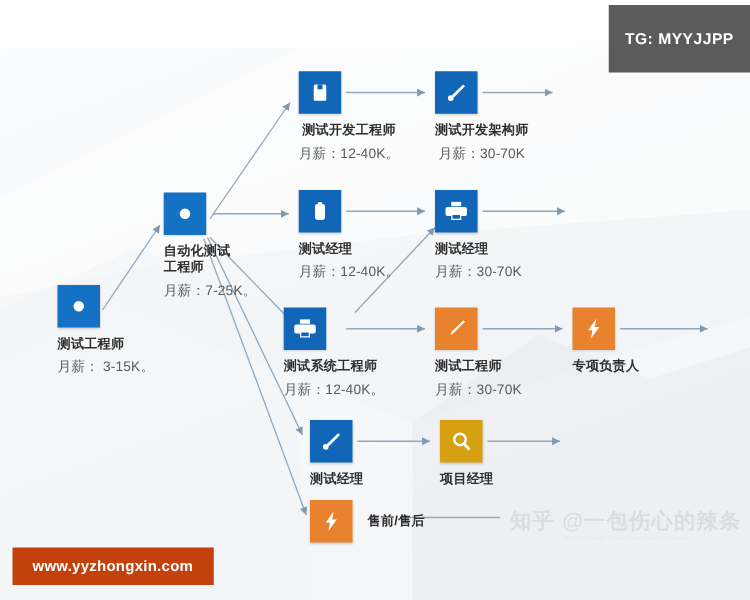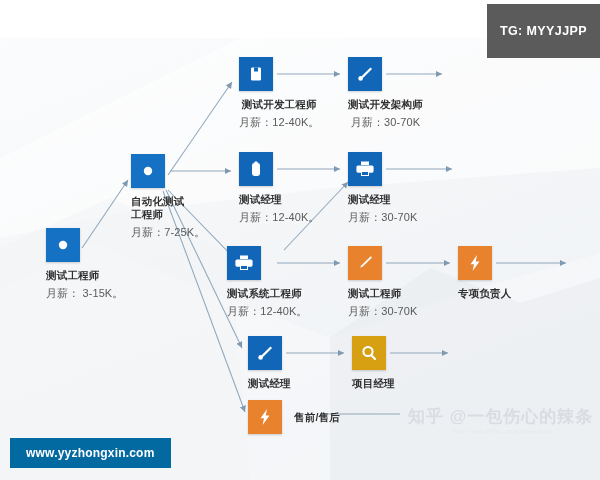--- a/index.html
+++ b/index.html
@@ -48,21 +48,21 @@
   .node.inline{display:flex;align-items:center;}
   .node.inline .title{margin-top:0;margin-left:12px;}
   
   .tg-badge{
     position:absolute;right:0;top:4px;z-index:9;
     background:#5b5b5b;color:#fff;font-size:12.5px;font-weight:bold;
     padding:20px 13px;letter-spacing:.4px;white-space:nowrap;
   }
   .url-badge{
     position:absolute;left:10px;bottom:12px;z-index:9;
-    background:#0369a1;color:#fff;font-size:12px;font-weight:bold;
+    background:#c2410c;color:#fff;font-size:12px;font-weight:bold;
     padding:8px 16px;letter-spacing:.2px;white-space:nowrap;
   }
   .zhihu-wm{
     position:absolute;left:408px;top:405px;z-index:3;
     color:#d9dde1;font-size:17px;font-weight:bold;white-space:nowrap;
     letter-spacing:1px;
   }
   .zhihu-sub{
     position:absolute;left:452px;top:428px;z-index:3;
     color:#e4e7ea;font-size:5px;white-space:nowrap;letter-spacing:.6px;

